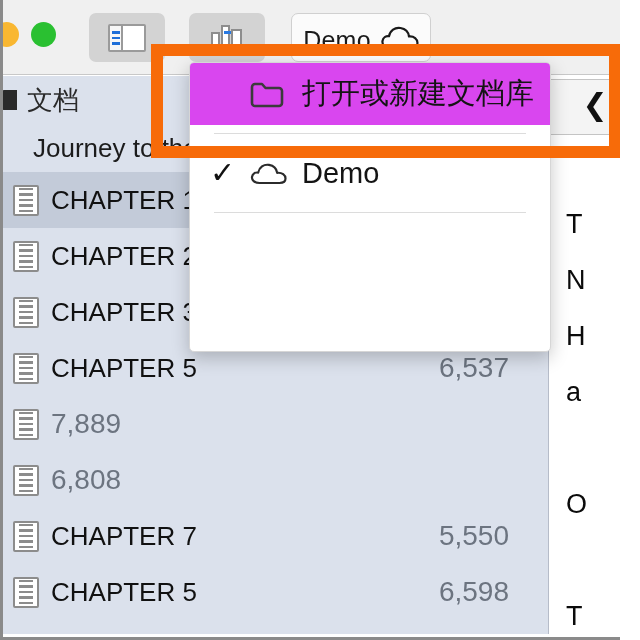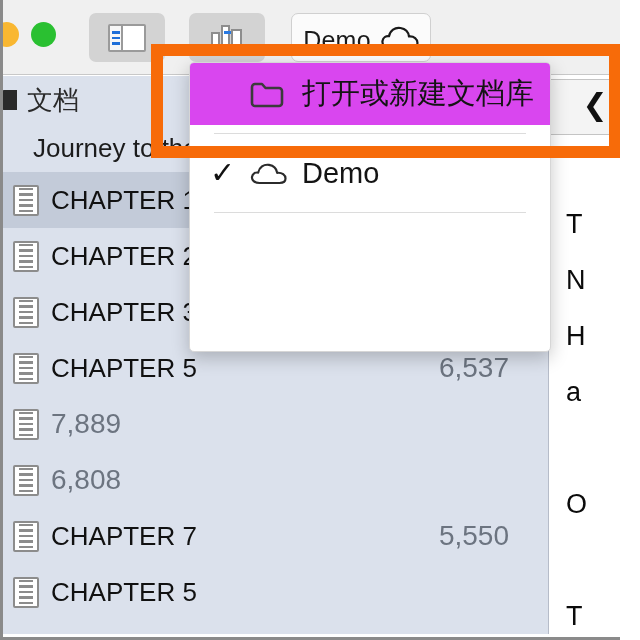--- a/index.html
+++ b/index.html
@@ -291,20 +291,21 @@
         </div>
         <div class="row">
           <span class="doc-icon">
             <i></i>
             <i></i>
             <i></i>
             <i></i>
             <i></i>
           </span>
           <span class="row-label">CHAPTER 5</span>
+          <span class="row-count">6,598</span>
         </div>
       </div>
   </div>
 
   <div id="editor">
     <div id="ed-text">T
 N
 H
 a
 

